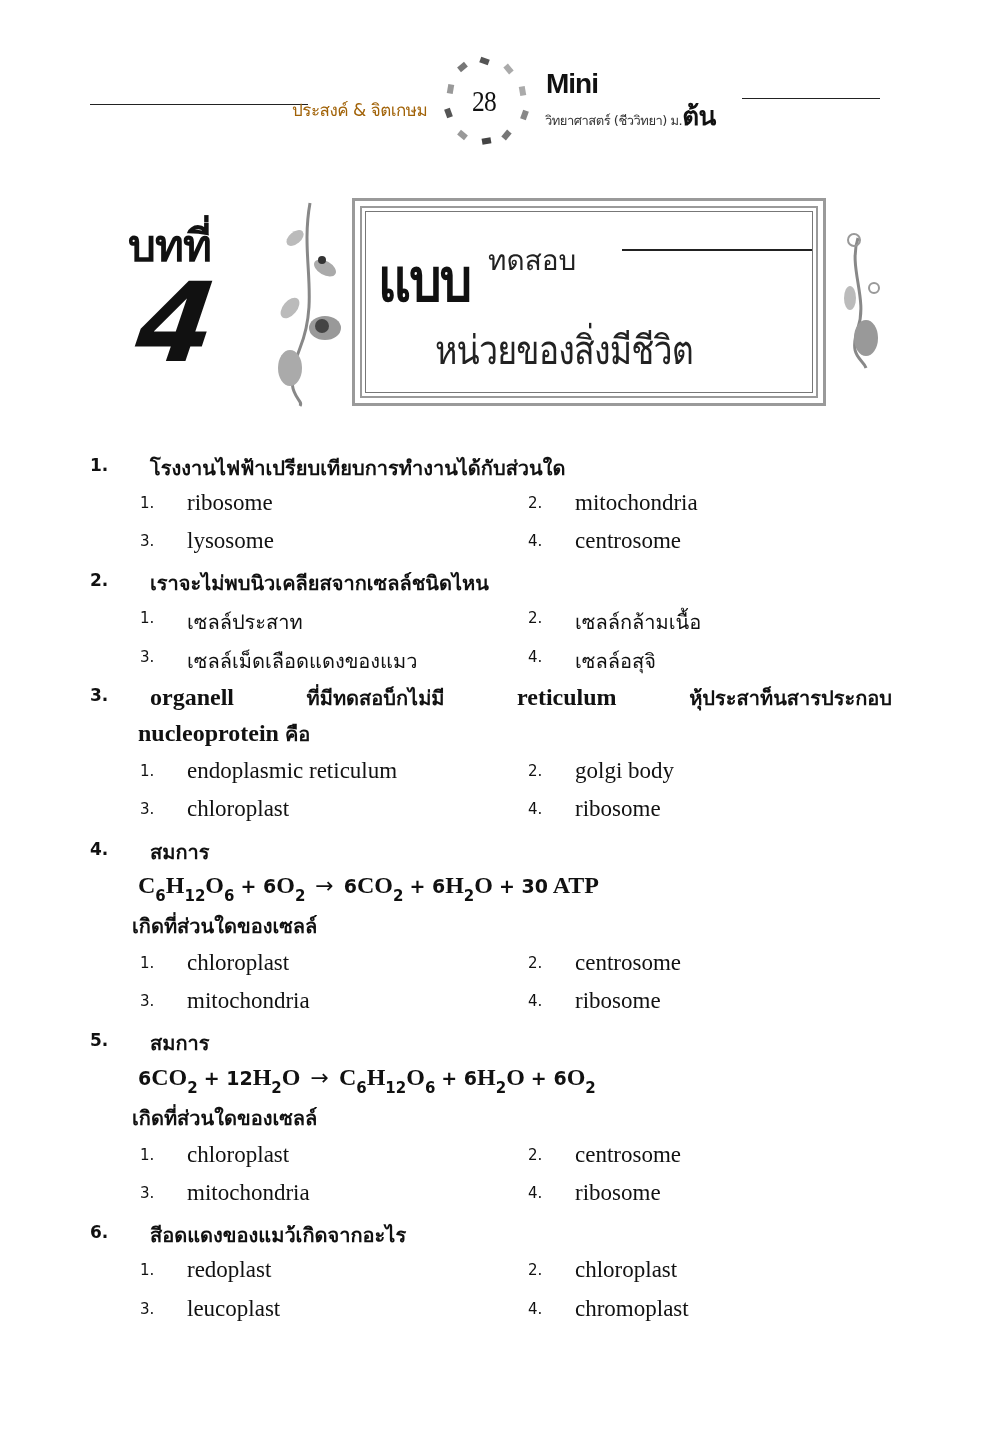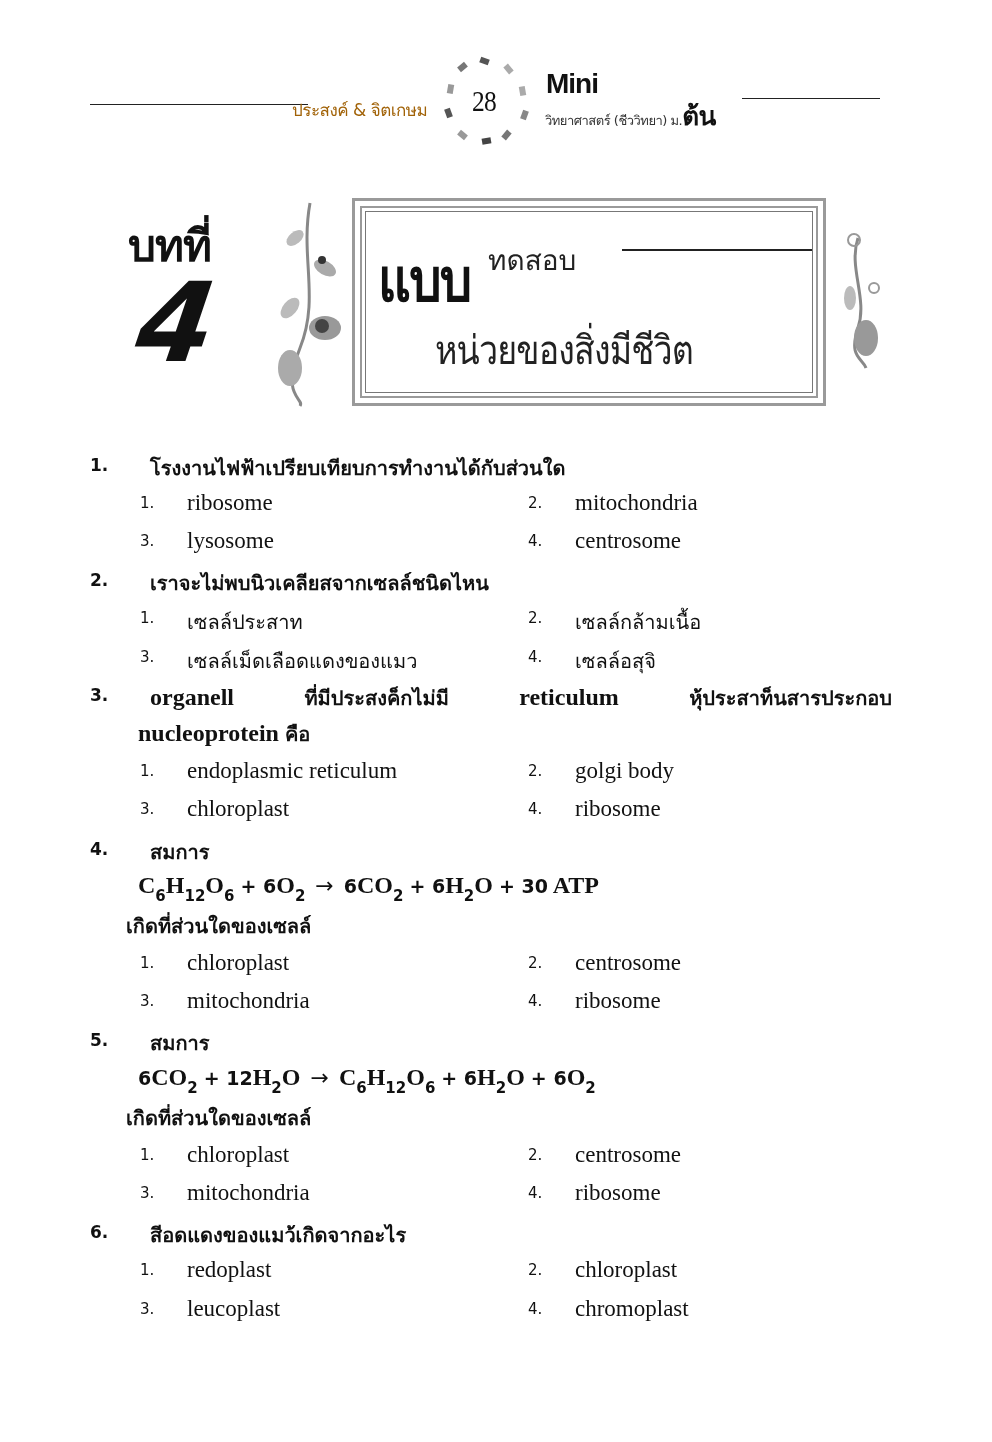--- a/index.html
+++ b/index.html
@@ -41,21 +41,21 @@
 
   .opt { position: absolute; font-size: 22px; color: #111; white-space: nowrap; }
   .opt .on { position: absolute; left: 0; top: 4px; font-family: "DejaVu Sans", sans-serif; font-size: 15px; }
   .opt .ot { position: absolute; left: 47px; font-family: "Liberation Serif", serif; font-size: 23px; }
   .opt .ot.th { font-family: "DejaVu Sans", sans-serif; font-size: 20px; top: 1px; }
 
   .eq { position: absolute; left: 138px; font-family: "Liberation Serif", serif; font-weight: bold; font-size: 24px; white-space: nowrap; color: #111; }
   .eq sub { font-family: "DejaVu Sans", sans-serif; font-size: 15px; font-weight: bold; vertical-align: -8px; }
   .eq .num { font-family: "DejaVu Sans", sans-serif; font-size: 19px; }
   .eq .arrow { font-family: "DejaVu Sans", sans-serif; font-size: 22px; font-weight: normal; margin: 0 10px; }
-  .eq-q { position: absolute; left: 126px; font-family: "DejaVu Sans", sans-serif; font-weight: bold; font-size: 20px; color: #111; }
+  .eq-q { position: absolute; left: 132px; font-family: "DejaVu Sans", sans-serif; font-weight: bold; font-size: 20px; color: #111; }
 </style>
 </head>
 <body>
 
 <div class="hdr-line-left"></div>
 <div class="hdr-authors">ประสงค์ &amp; จิตเกษม</div>
 <div class="hdr-pagebadge">
   <span class="piece" style="left:18px;top:6px;transform:rotate(-40deg);"></span>
   <span class="piece" style="left:40px;top:0px;transform:rotate(20deg);background:#555;"></span>
   <span class="piece" style="left:64px;top:8px;transform:rotate(50deg);background:#aaa;"></span>
@@ -141,21 +141,21 @@
   </div>
 <div class="opt" style="left:528px;top:644px;">
     <span class="on">4.</span>
     <span class="ot th">เซลล์อสุจิ</span>
   </div>
 
 <div class="q-stem" style="top:682px;">
   <span class="q-num">3.</span>
   <span class="q-text wide">
     <span class="en">organell</span>
-    <span>ที่มีประสงค็กไม่มี</span>
+    <span>ที่มีทดสอบ็กไม่มี</span>
     <span class="en">reticulum</span>
     <span>หุ้ประสาท็นสารประกอบ</span>
   </span>
 </div>
 <div class="q3-line2" style="top:718px;"><span>nucleoprotein</span> <span class="th">คือ</span></div>
 <div class="opt" style="left:140px;top:758px;">
     <span class="on">1.</span>
     <span class="ot">endoplasmic reticulum</span>
   </div>
 <div class="opt" style="left:528px;top:758px;">

